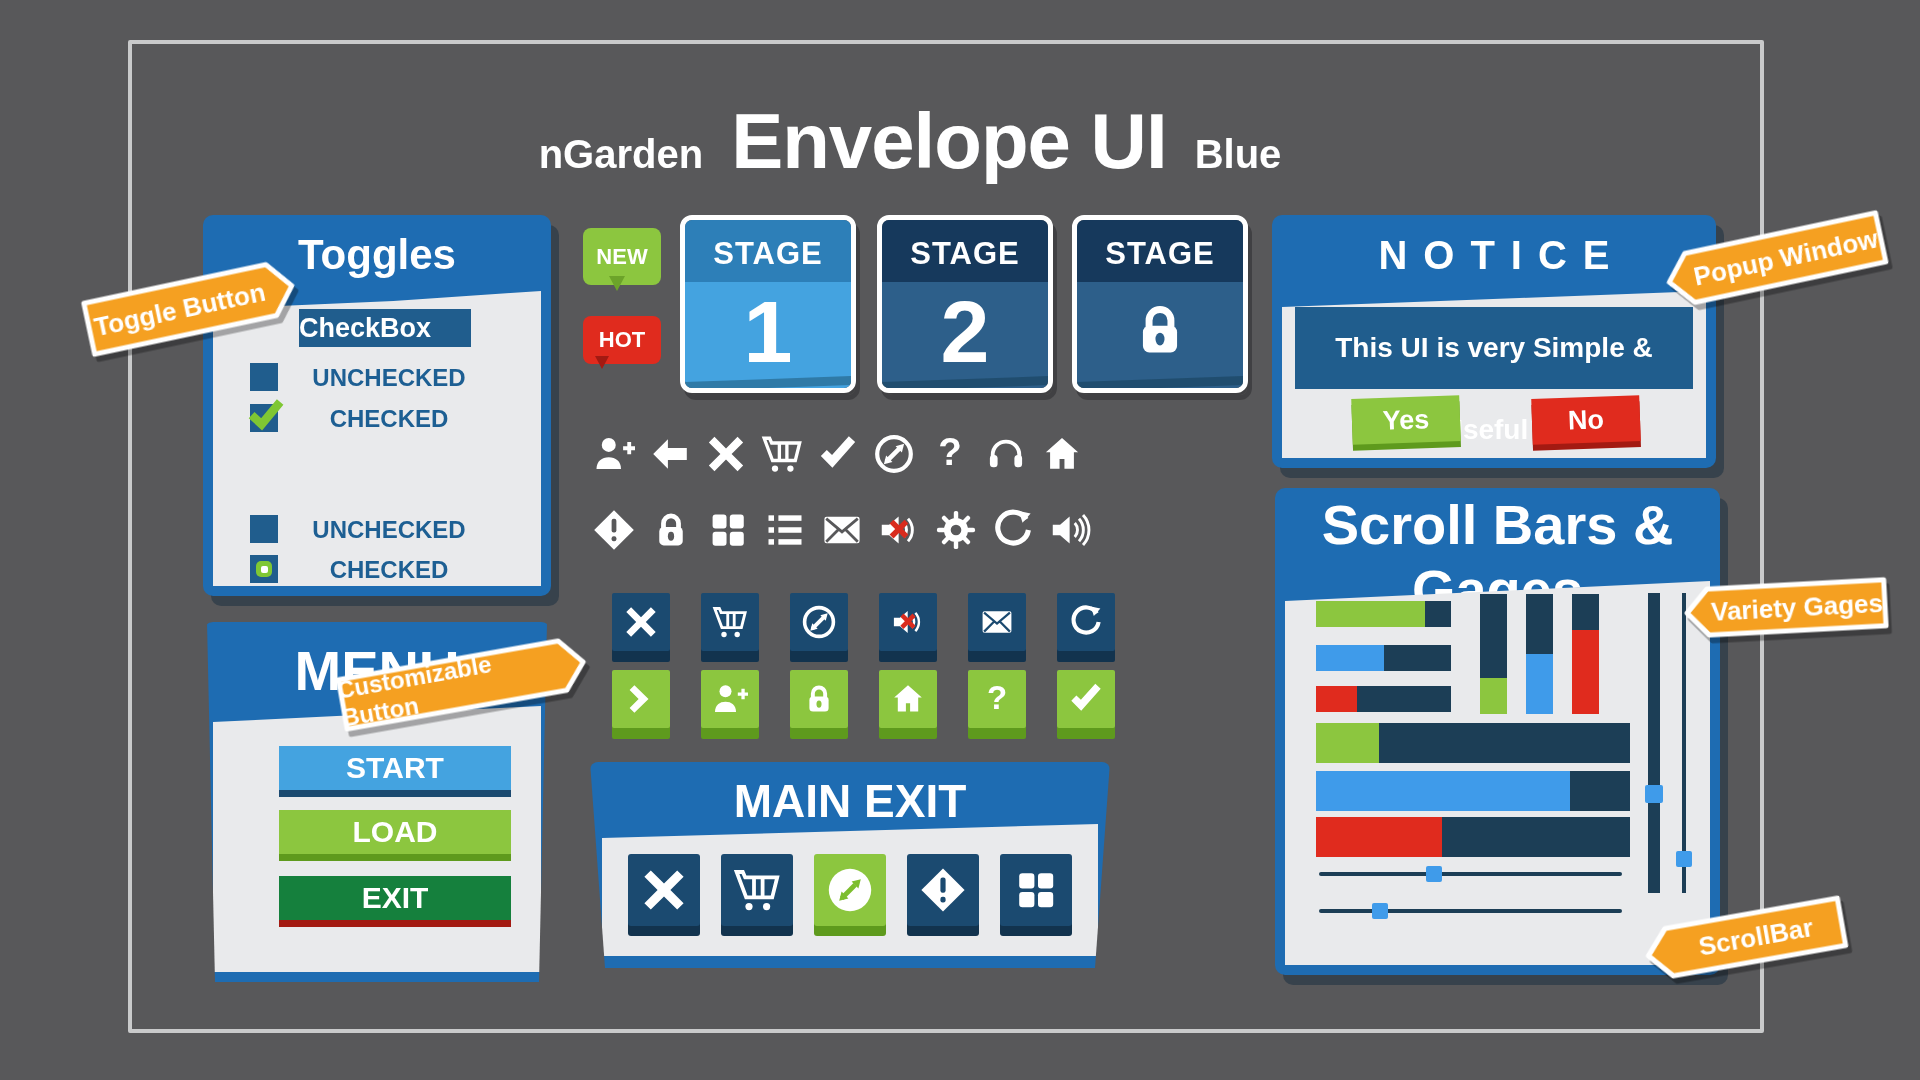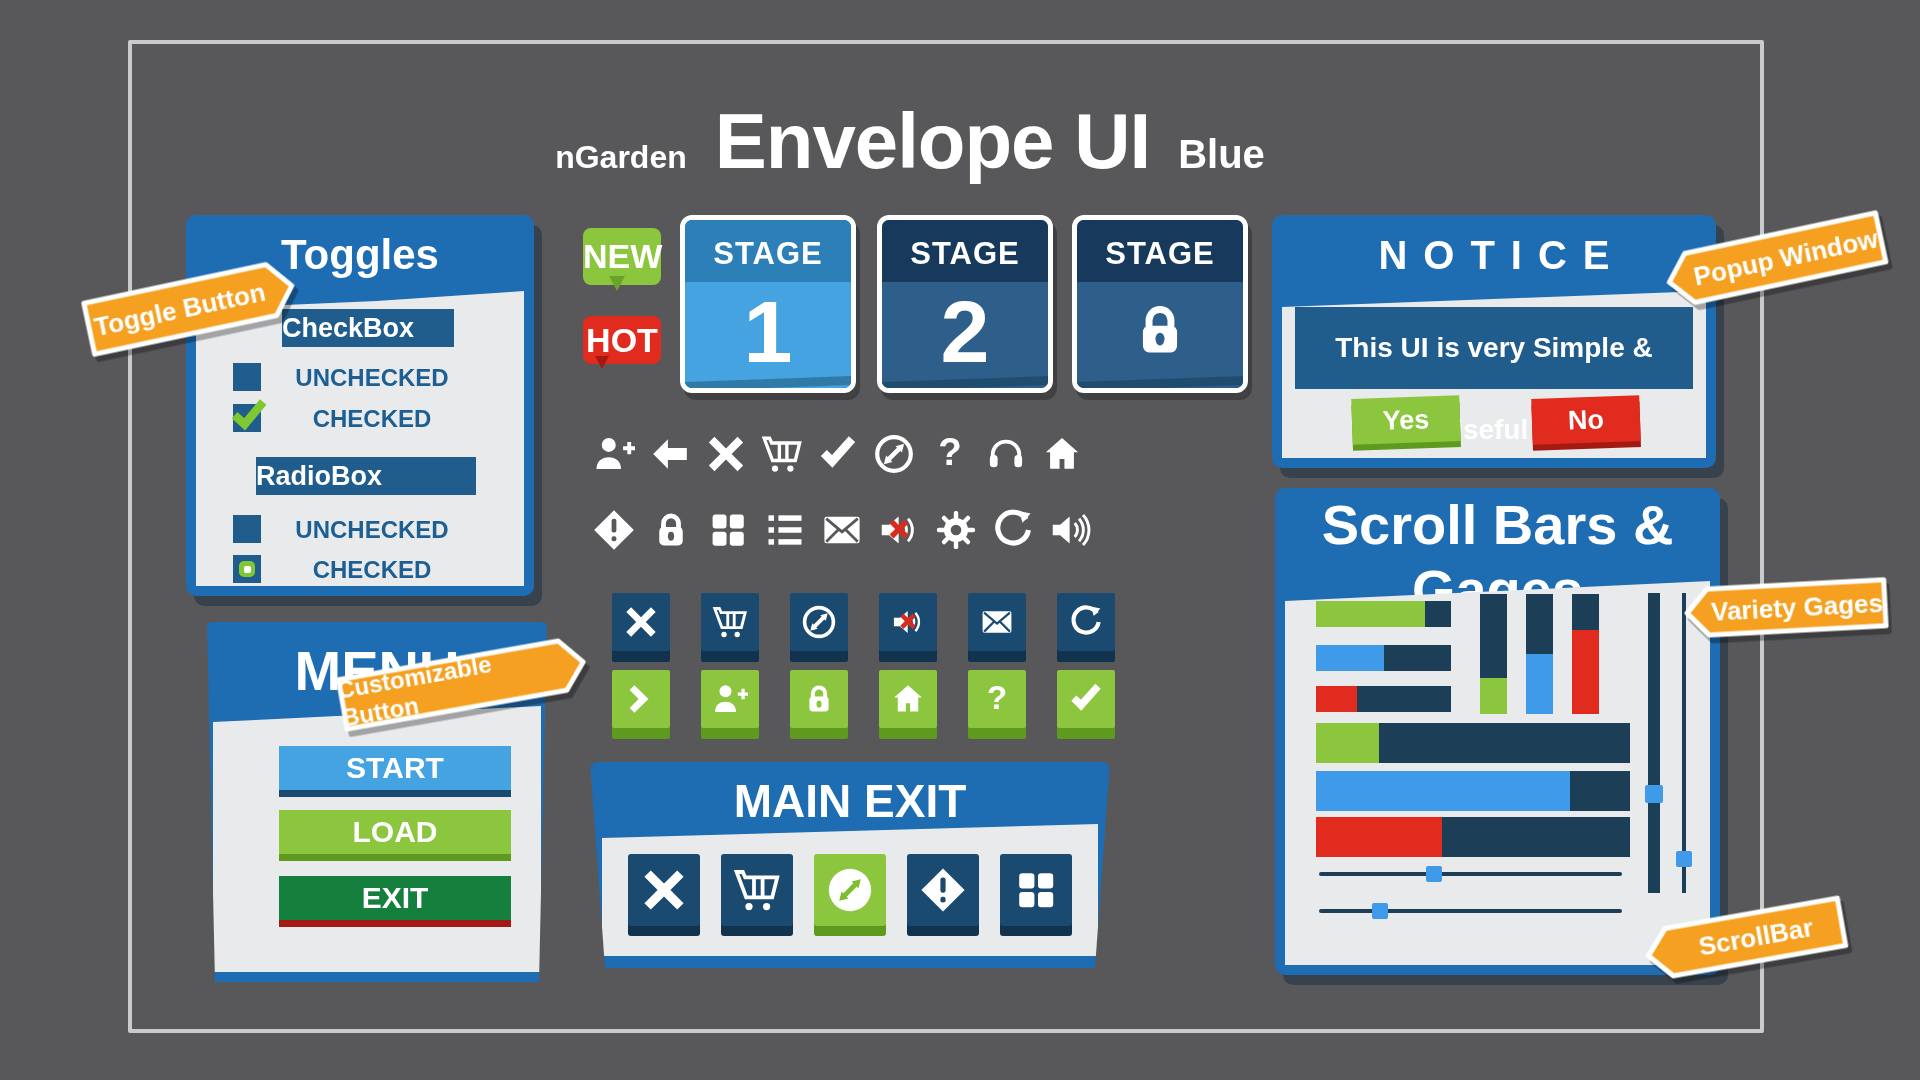--- a/index.html
+++ b/index.html
@@ -5,32 +5,32 @@
   html,body{margin:0;padding:0;background:#58585A;}
   #stage{position:relative;width:1920px;height:1080px;background:#58585A;overflow:hidden;
          font-family:"Liberation Sans","DejaVu Sans",sans-serif;color:#fff;font-weight:bold;}
 
   #frame{position:absolute;left:128px;top:40px;width:1628px;height:985px;
          border:4px solid #C9CACB;border-radius:2px;}
 
   
   #title-row{position:absolute;left:520px;top:96px;width:780px;display:flex;
              justify-content:center;align-items:baseline;gap:28px;}
-  .title-brand{font-size:32px;}
+  .title-brand{font-size:40px;}
   .title-main{font-size:78px;letter-spacing:-1px;}
   .title-variant{font-size:40px;}
 
   
   .panel{position:absolute;background:#1E6CB2;border-radius:10px;
          filter:drop-shadow(8px 10px 0 rgba(16,40,60,0.45));}
   .panel-header{position:absolute;left:0;right:0;top:0;text-align:center;}
   .panel-body{position:absolute;background:#E9EAEC;}
 
   
-  #toggles-panel{left:186px;top:215px;width:348px;height:381px;}
+  #toggles-panel{left:203px;top:215px;width:348px;height:381px;}
   #toggles-panel .panel-header{height:78px;font-size:42px;padding-top:16px;}
   #toggles-panel .panel-body{left:10px;right:10px;top:76px;bottom:10px;
       clip-path:polygon(0 18px,55% 10px,100% 0,100% 100%,0 100%);}
   .group-bar{position:absolute;background:#205D8D;color:#fff;font-size:27px;
              text-align:left;line-height:38px;height:38px;}
   #bar-checkbox{left:86px;top:18px;width:172px;}
   #bar-radiobox{left:60px;top:166px;width:220px;}
   .trow{position:absolute;left:0;width:100%;height:30px;}
   .tbox{position:absolute;left:37px;top:0;width:28px;height:28px;background:#205D8D;}
   .tlabel{position:absolute;left:78px;width:196px;text-align:center;font-size:24px;
@@ -47,21 +47,21 @@
   #menu-panel .panel-header{height:86px;font-size:56px;padding-top:16px;}
   #menu-panel .panel-body{left:10px;right:10px;top:84px;bottom:10px;
       clip-path:polygon(0 16px,100% 0,100% 100%,0 100%);}
   .menu-btn{position:absolute;left:66px;width:232px;height:44px;text-align:center;
             font-size:30px;line-height:44px;color:#fff;}
   #menu-btn-start{top:40px;background:#44A3E0;box-shadow:0 7px 0 #1B4A70;}
   #menu-btn-load{top:104px;background:#8CC63F;box-shadow:0 7px 0 #5E9A1D;}
   #menu-btn-exit{top:170px;background:#15803d;box-shadow:0 7px 0 #A31A12;}
 
   
-  .badge{position:absolute;width:78px;text-align:center;font-size:34px;border-radius:8px;}
+  .badge{position:absolute;width:78px;text-align:center;font-size:22px;border-radius:8px;}
   #badge-new{left:583px;top:228px;height:57px;line-height:57px;background:#8CC63F;}
   #badge-new::after{content:"";position:absolute;left:26px;bottom:-14px;
       border:8px solid transparent;border-top:15px solid #6CA32A;}
   #badge-hot{left:583px;top:316px;height:48px;line-height:48px;background:#E02B1E;}
   #badge-hot::after{content:"";position:absolute;left:12px;bottom:-12px;
       border:7px solid transparent;border-top:13px solid #A31A12;}
 
   
   .stage{position:absolute;top:215px;width:176px;height:178px;border:5px solid #fff;
          border-radius:12px;box-sizing:border-box;overflow:hidden;
@@ -162,21 +162,20 @@
         <span class="tlabel">UNCHECKED</span>
       </div>
       <div id="trow-cb-ch" class="trow">
         <span class="tbox">
           <svg class="checkmark" viewBox="0 0 24 24">
             <path d="M3 13l6.5 6L21.5 4.5" fill="none" stroke="#7FC733" stroke-width="5.5"></path>
           </svg>
         </span>
         <span class="tlabel">CHECKED</span>
       </div>
-      <div id="bar-radiobox" class="group-bar">RadioBox</div>
       <div id="trow-rb-un" class="trow">
         <span class="tbox"></span>
         <span class="tlabel">UNCHECKED</span>
       </div>
       <div id="trow-rb-ch" class="trow">
         <span class="tbox">
           <span class="radio-inner"></span>
         </span>
         <span class="tlabel">CHECKED</span>
       </div>

